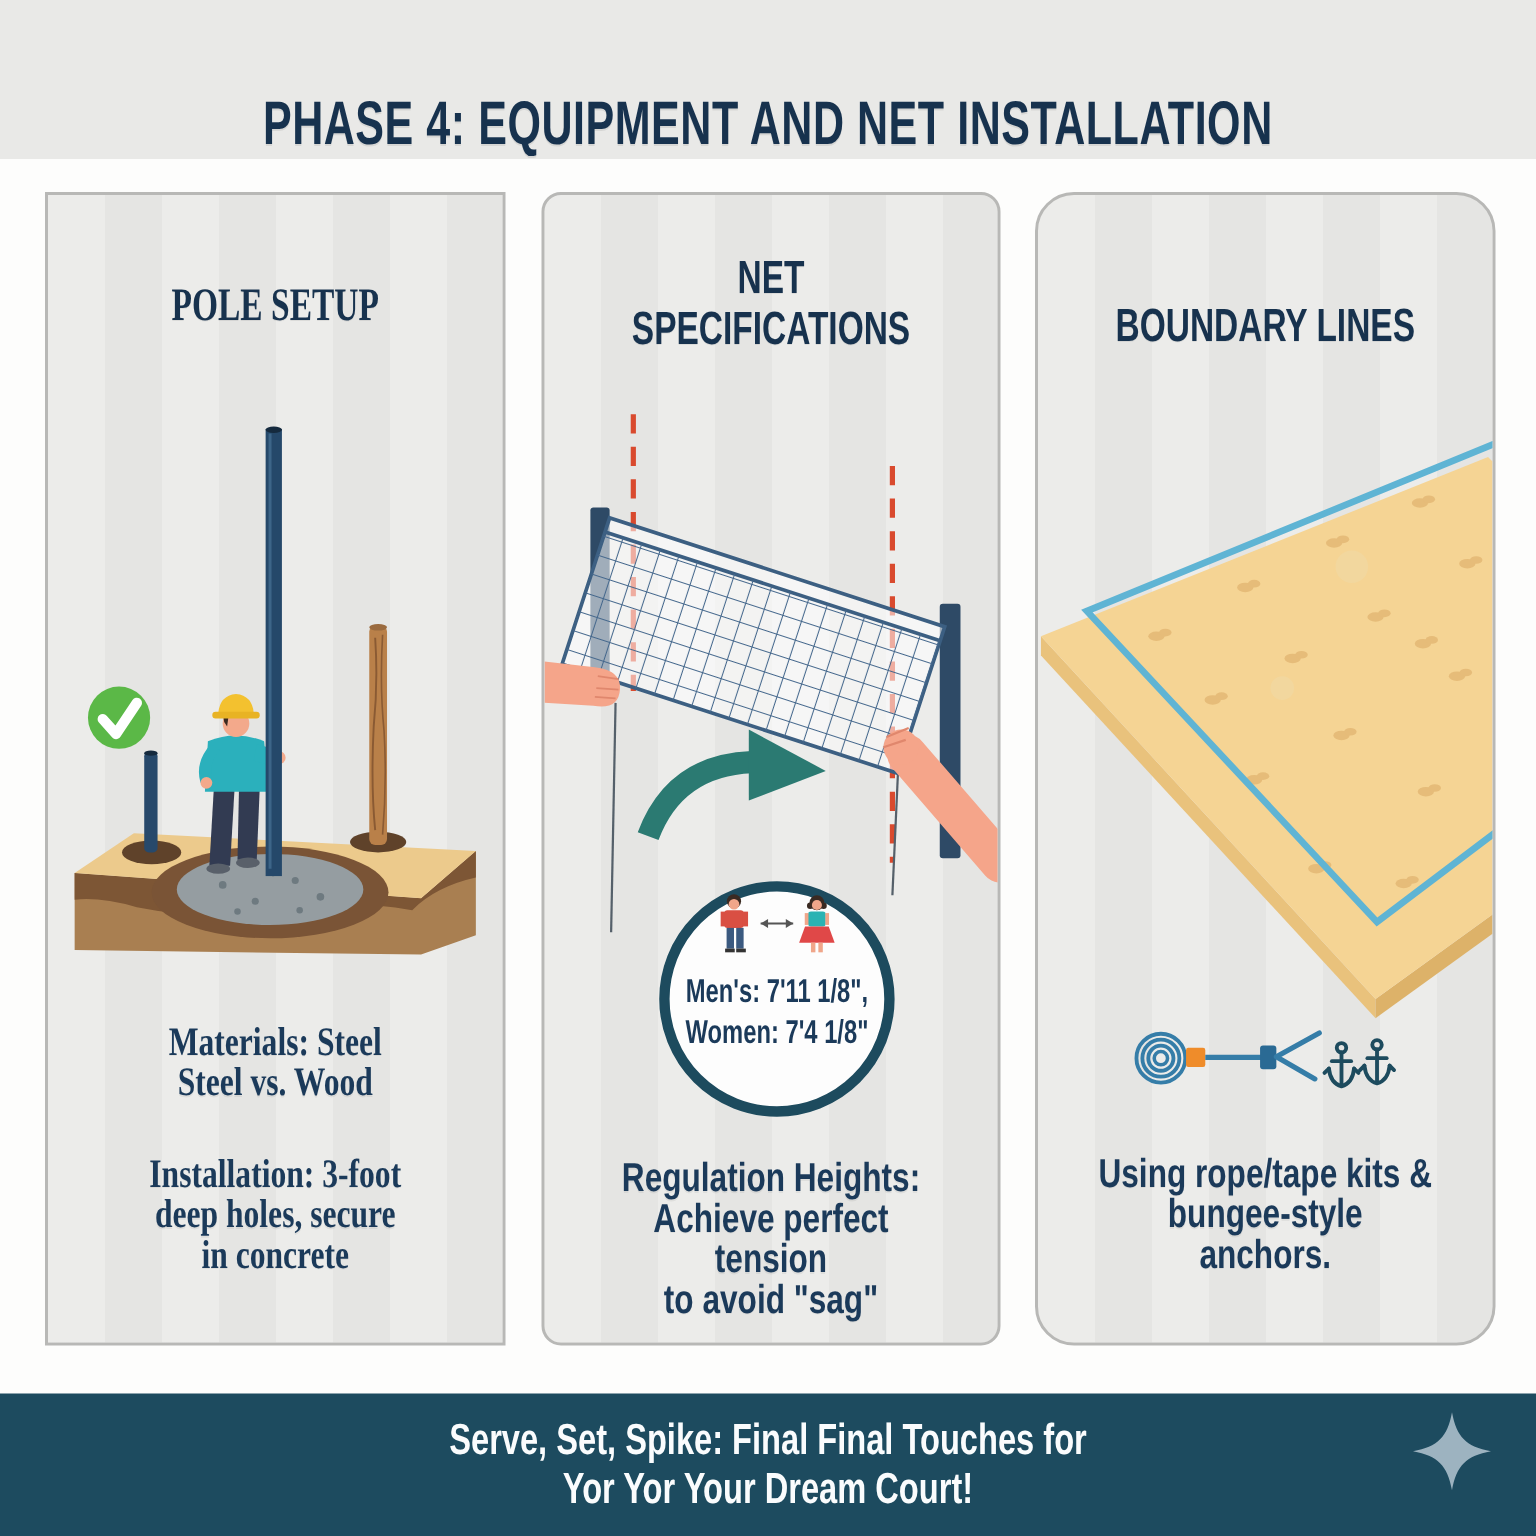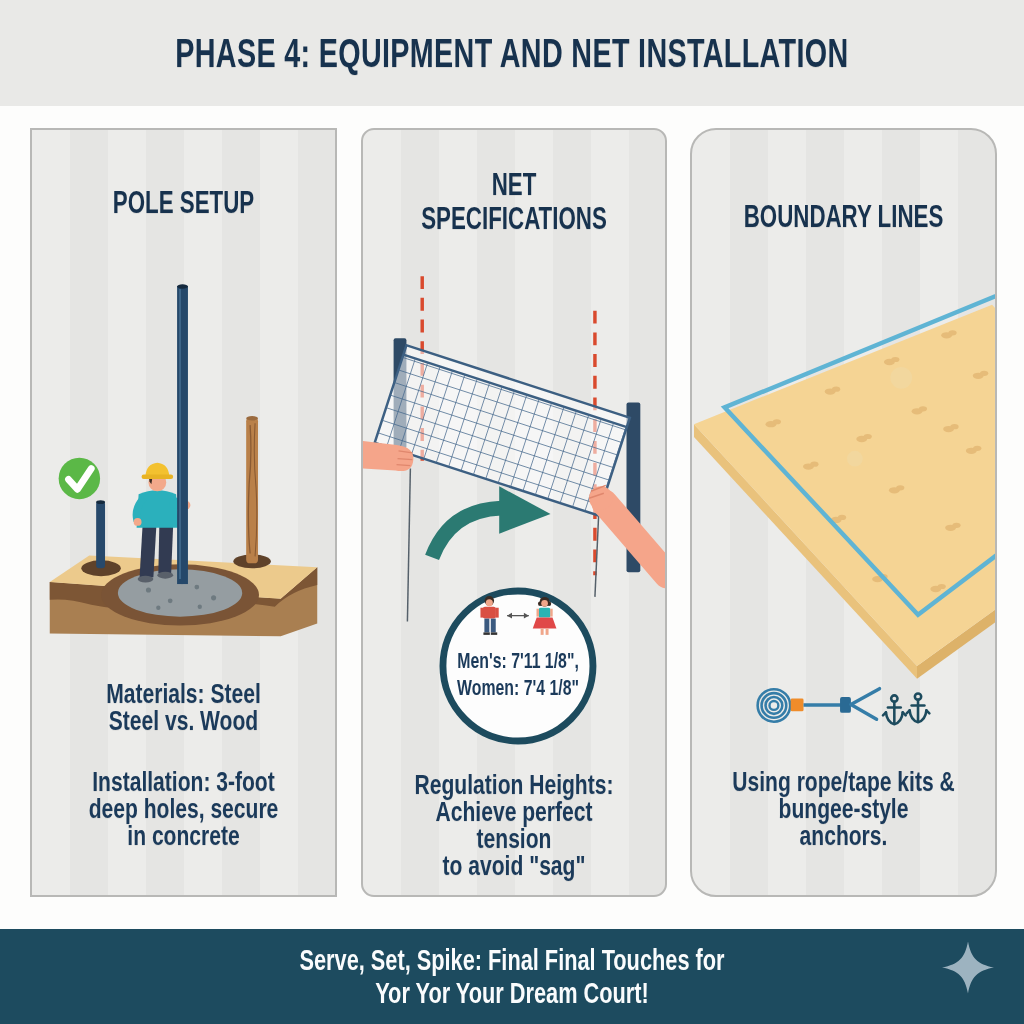--- a/index.html
+++ b/index.html
@@ -3,33 +3,33 @@
 <meta charset="utf-8">
 <style>
   html,body{margin:0;padding:0;}
   body{
     width:1024px;height:1024px;position:relative;overflow:hidden;
     background:#fdfdfc;
     font-family:"Liberation Sans", sans-serif;
   }
   .header-band{
     position:absolute;left:0;top:0;width:1024px;height:106px;
-    background:#e9e9e7;display:flex;align-items:center;justify-content:center;
+    background:#e9e9e7;display:flex;align-items:flex-end;justify-content:center;
   }
   .page-title{
     margin:0;font-size:41px;font-weight:bold;color:#17324e;
     white-space:nowrap;transform:scaleX(.70);letter-spacing:0.5px;
     text-shadow:0 1px 0 rgba(0,0,0,0.08);
   }
   .panel{
     position:absolute;top:128px;height:769px;box-sizing:border-box;
     background:repeating-linear-gradient(90deg,#ececea 0 38px,#e5e5e3 38px 76px);
     border:2px solid #b8b8b6;
   }
-  .panel-1{left:30px;width:307px;}
+  .panel-1{left:30px;width:307px;font-family:Liberation Serif, serif;}
   .panel-2{left:361px;width:306px;border-radius:13px;}
   .panel-3{left:690px;width:307px;border-radius:26px;}
   .panel svg.illu{position:absolute;left:0;top:0;width:100%;height:100%;display:block;}
   .panel-title{
     position:absolute;left:0;width:100%;margin:0;text-align:center;
     font-size:31px;font-weight:bold;color:#17324e;line-height:34px;
     white-space:pre-line;transform:scaleX(.72);
     text-shadow:0 1px 0 rgba(0,0,0,0.07);
   }
   .panel-1 .panel-title{top:56px;}

